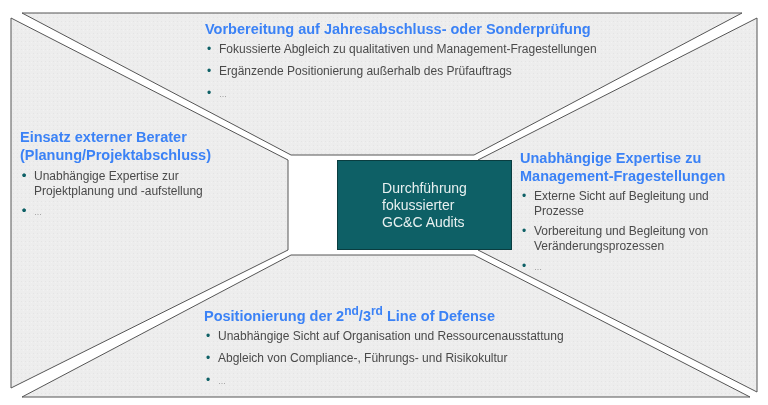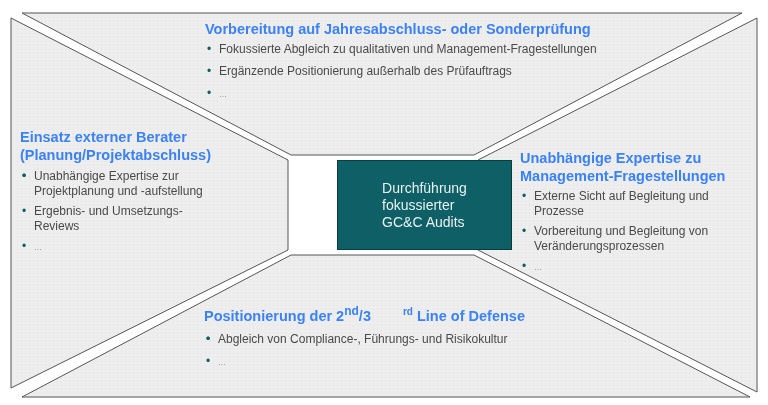--- a/index.html
+++ b/index.html
@@ -61,39 +61,39 @@
 </div>
 
 <div id="left-panel" class="panel-text">
   <div class="panel-title">
     <span>Einsatz externer Berater</span><br>
     <span>(Planung/Projektabschluss)</span>
   </div>
   <ul class="bullets" style="width:200px;">
     <li><span class="dot">•</span></li>
     <li><span class="dot">•</span><span class="txt">Unabhängige Expertise zur Projektplanung und -aufstellung</span></li>
-    <li><span class="dot">•</span><span class="txt">Ergebnis- und Umsetzungs-Reviews</span></li>
+    <li><span class="dot">•</span></li>
     <li class="ellipsis-item"><span class="dot">•</span><span class="txt">…</span></li>
   </ul>
 </div>
 
 <div id="right-panel" class="panel-text">
   <div class="panel-title">
     <span>Unabhängige Expertise zu</span><br>
     <span>Management-Fragestellungen</span>
   </div>
   <ul class="bullets" style="width:210px;">
     <li><span class="dot">•</span><span class="txt">Externe Sicht auf Begleitung und Prozesse</span></li>
     <li><span class="dot">•</span><span class="txt">Vorbereitung und Begleitung von Veränderungsprozessen</span></li>
     <li class="ellipsis-item"><span class="dot">•</span><span class="txt">…</span></li>
   </ul>
 </div>
 
 <div id="bottom-panel" class="panel-text">
   <div class="panel-title">
-    <span>Positionierung der 2</span><sup style="font-size:12px;">nd</sup><span>/3</span><sup style="font-size:10px;margin-left:32px;">rd</sup><span> Line of Defense</span>
+    <span>Positionierung der 2</span><sup style="font-size:12px;">nd</sup><span>/3</span><sup style="font-size:12px;">rd</sup><span> Line of Defense</span>
   </div>
   <ul class="bullets">
-    <li><span class="dot">•</span></li>
+    <li><span class="dot">•</span><span class="txt">Unabhängige Sicht auf Organisation und Ressourcenausstattung</span></li>
     <li><span class="dot">•</span><span class="txt">Abgleich von Compliance-, Führungs- und Risikokultur</span></li>
     <li class="ellipsis-item"><span class="dot">•</span><span class="txt">…</span></li>
   </ul>
 </div>
 
 </body></html>

